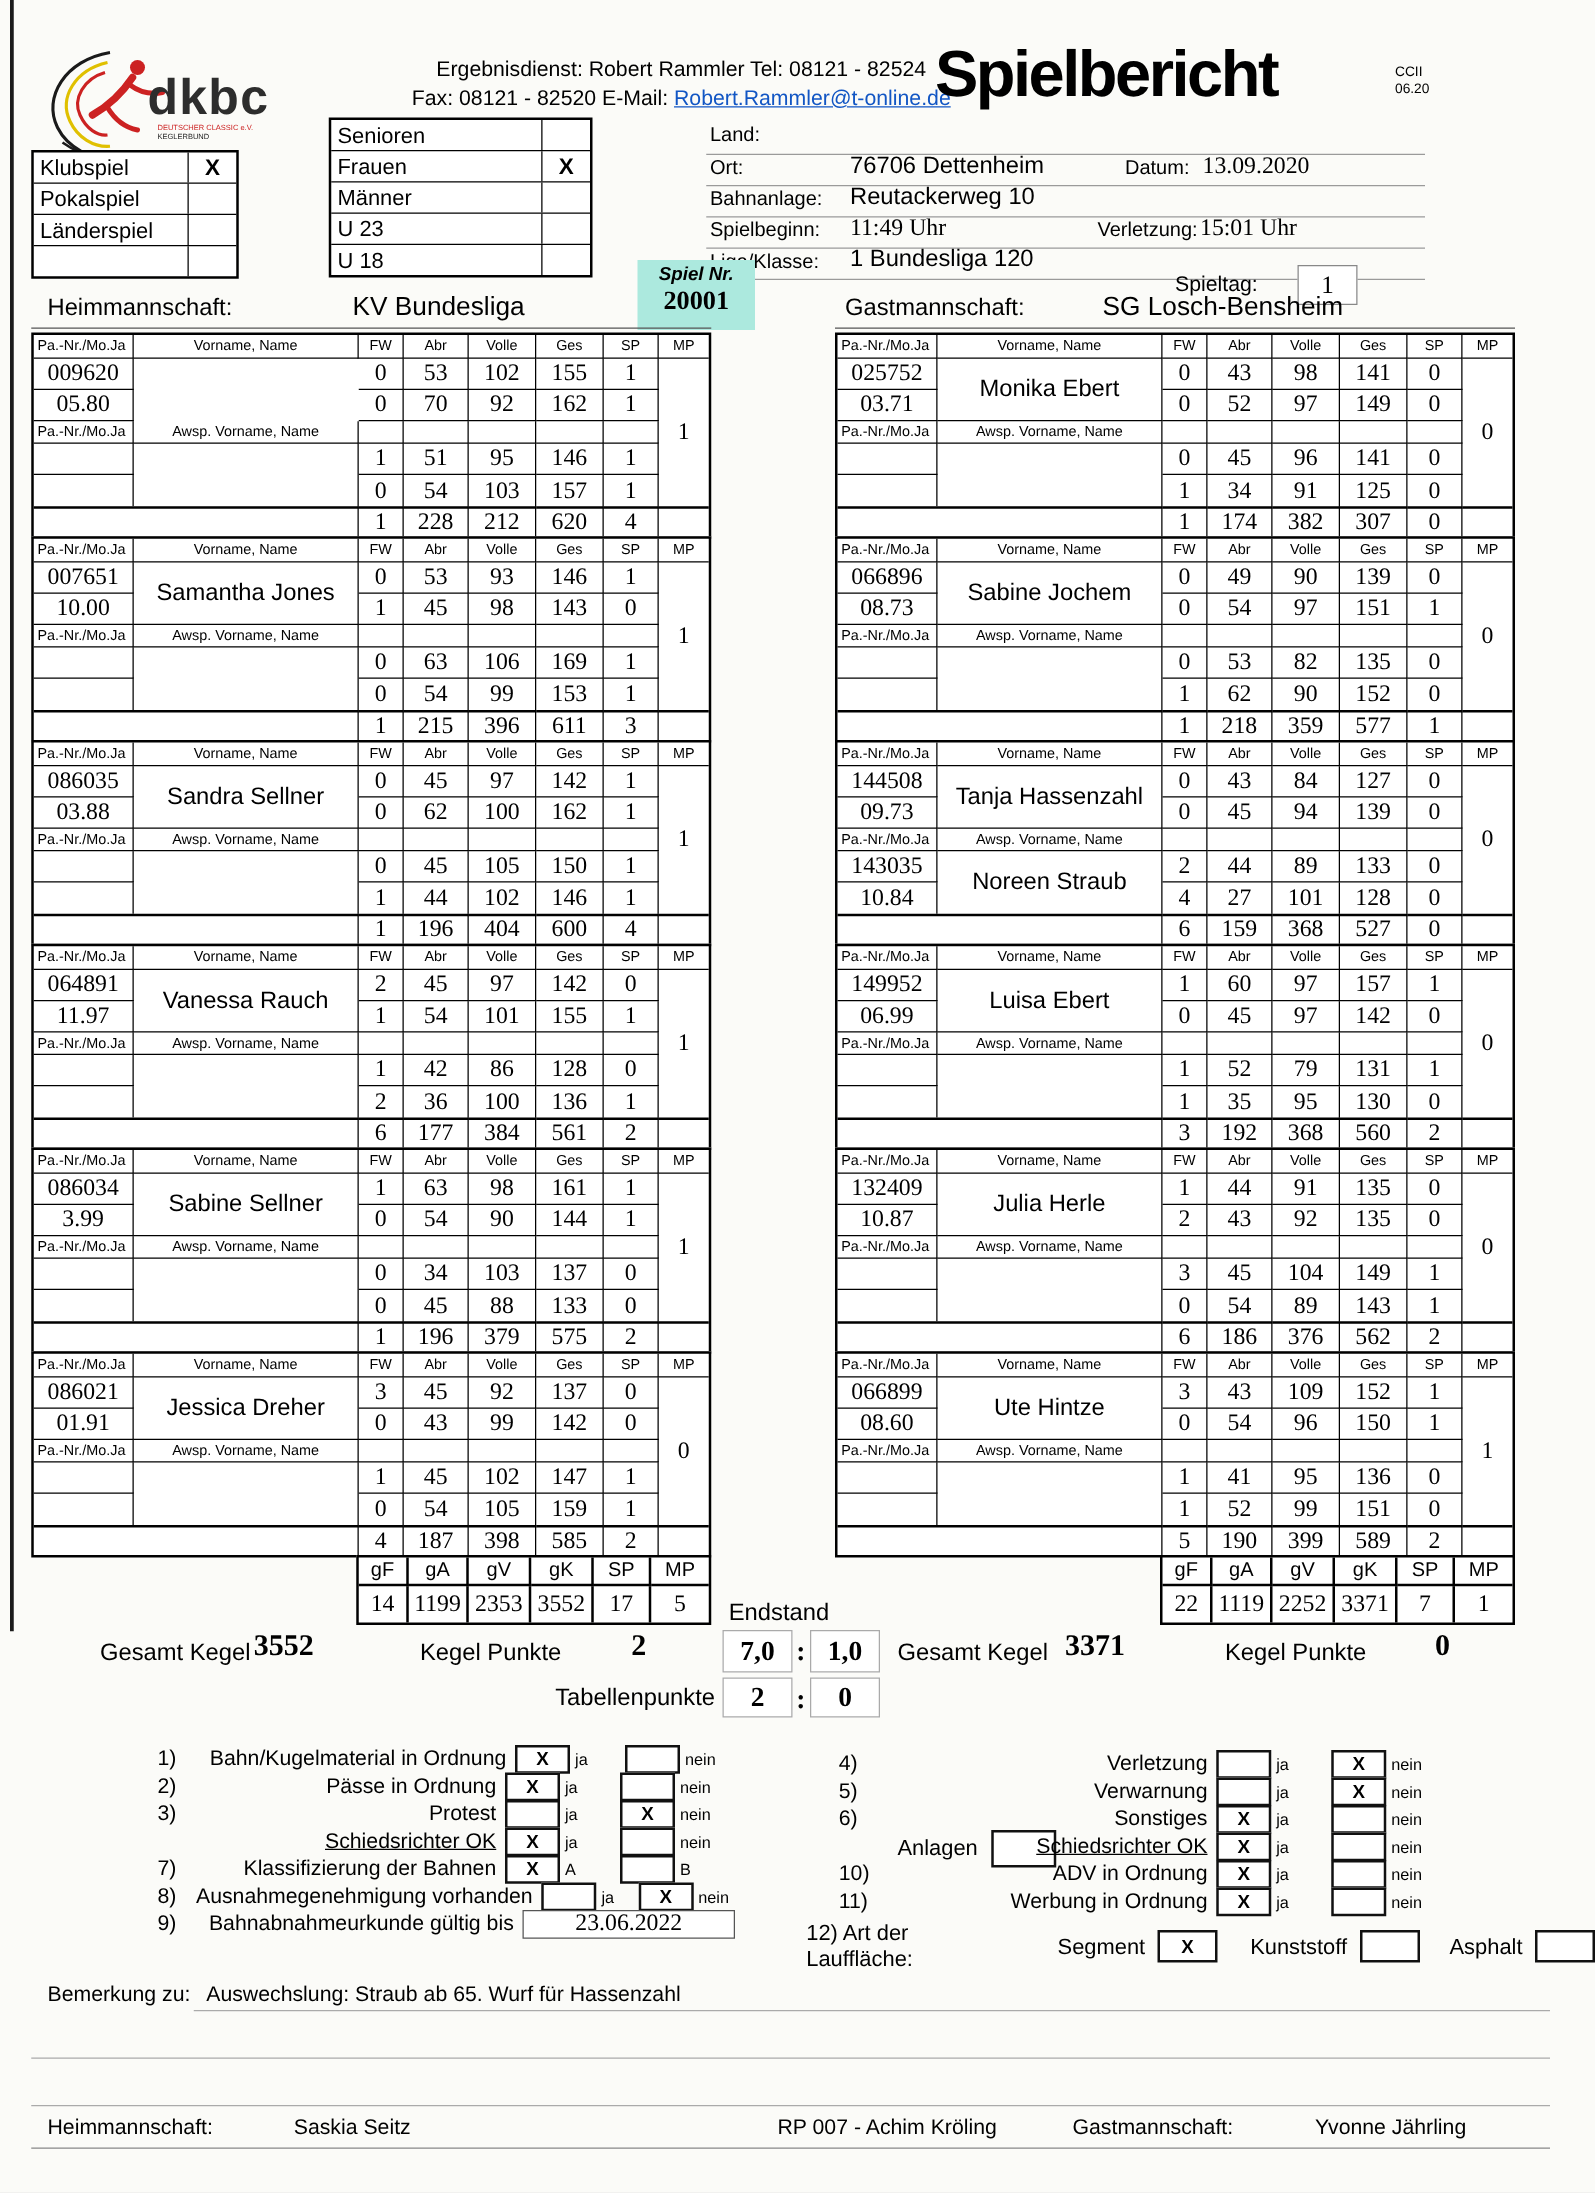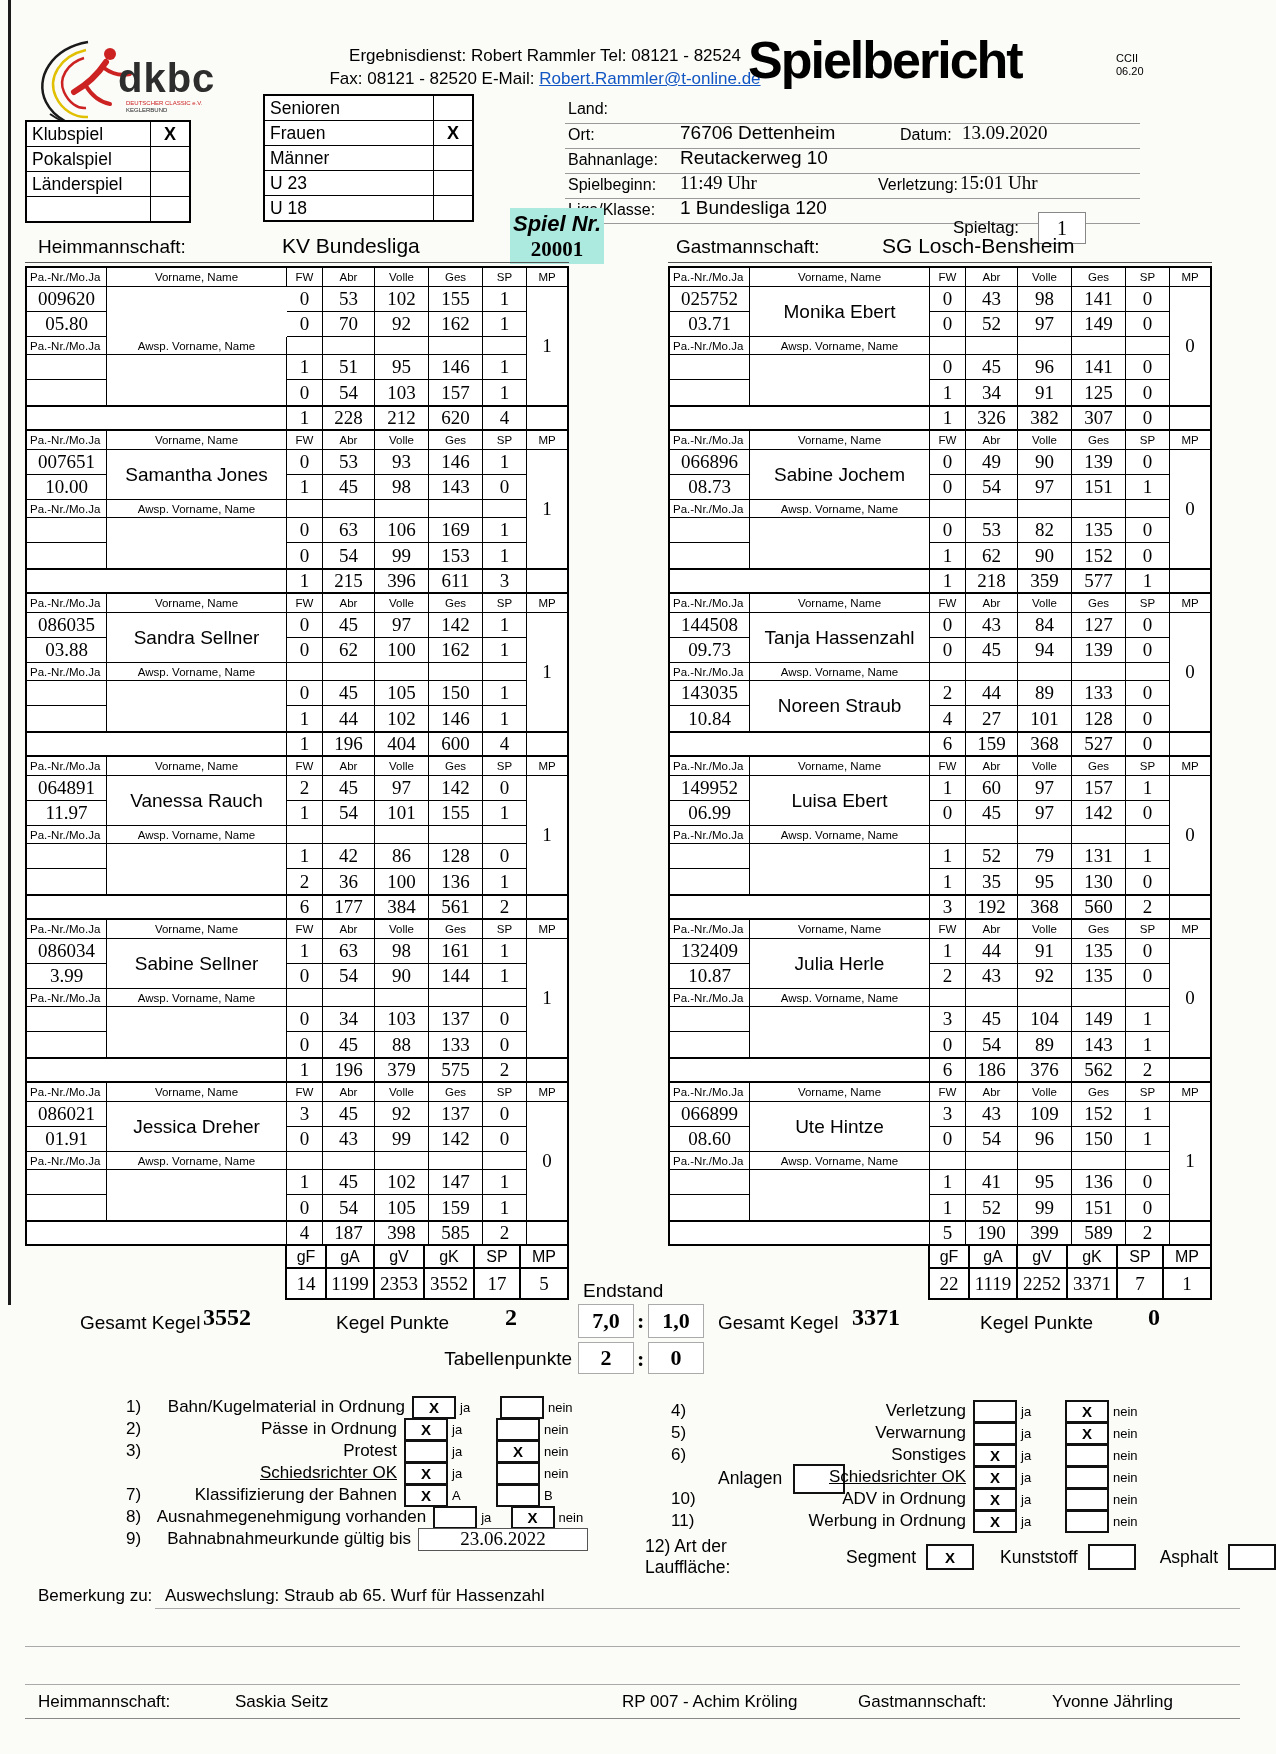--- a/index.html
+++ b/index.html
@@ -27,21 +27,21 @@
   .mrow:last-child{border-bottom:none;}
   .mlabel{flex:1;padding-left:5px;font-size:17.5px;}
   .mbox{width:38px;align-self:stretch;border-left:1px solid #000;display:flex;align-items:center;justify-content:center;font-size:18px;font-weight:bold;}
 
   
   .flabel{font-size:16px;}
   .fval{font-size:19px;}
   .fline{border-top:1px solid #9a9a9a;height:0;}
 
   .spielnr{left:510px;top:208px;width:94px;height:56px;background:#ace9de;text-align:center;}
-  .spielnr .l1{font-size:22px;font-weight:bold;font-style:italic;padding-top:3px;}
+  .spielnr .l1{font-size:15px;font-weight:bold;font-style:italic;padding-top:3px;}
   .spielnr .l2{font-size:21px;font-weight:bold;font-family:"Liberation Serif",serif;}
   .spieltag-box{left:1038px;top:212px;width:46px;height:30px;border:1.5px solid #888;
     display:flex;align-items:center;justify-content:center;font-family:"Liberation Serif",serif;font-size:20px;background:#fff;}
 
   .team-label{font-size:19px;}
   .team-name{font-size:21px;}
   .team-line{border-top:1.5px solid #555;height:0;}
 
   
   .pb{display:grid;grid-template-columns:80px 180px 36px 52px 54px 54px 44px 40px;
@@ -181,21 +181,21 @@
   <div class="abs fline" style="left:565px;top:198px;width:575px"></div>
 
   <div class="abs flabel" style="left:568px;top:201px">Liga/Klasse:</div>
   <div class="abs fval" style="left:680px;top:197px">1 Bundesliga 120</div>
   <div class="abs fline" style="left:565px;top:223px;width:575px"></div>
 
   <div class="abs spielnr">
     <div class="l1">Spiel Nr.</div>
     <div class="l2">20001</div>
   </div>
-  <div class="abs" style="left:940px;top:218px;width:92px;text-align:center;font-size:17px">Spieltag:</div>
+  <div class="abs" style="left:940px;top:218px;width:92px;text-align:left;font-size:17px">Spieltag:</div>
   <div class="abs spieltag-box">
       <span>1</span>
     </div>
 
   <div class="abs team-label" style="left:38px;top:236px">Heimmannschaft:</div>
   <div class="abs team-name" style="left:282px;top:234px">KV Bundesliga</div>
   <div class="abs team-line" style="left:25px;top:262px;width:544px"></div>
   <div class="abs team-label" style="left:676px;top:236px">Gastmannschaft:</div>
   <div class="abs team-name" style="left:882px;top:234px">SG Losch-Bensheim</div>
   <div class="abs team-line" style="left:668px;top:262px;width:544px"></div>
@@ -588,21 +588,21 @@
 
     <div class="c v noB" style="grid-column:1;grid-row:6"></div>
     <div class="c v noB" style="grid-column:3;grid-row:6">1</div>
     <div class="c v noB" style="grid-column:4;grid-row:6">34</div>
     <div class="c v noB" style="grid-column:5;grid-row:6">91</div>
     <div class="c v noB" style="grid-column:6;grid-row:6">125</div>
     <div class="c v noB" style="grid-column:7;grid-row:6">0</div>
 
     <div class="c tt" style="grid-column:1 / span 2;grid-row:7"></div>
     <div class="c v tt" style="grid-column:3;grid-row:7">1</div>
-    <div class="c v tt" style="grid-column:4;grid-row:7">326</div>
+    <div class="c v tt" style="grid-column:4;grid-row:7">174</div>
     <div class="c v tt" style="grid-column:5;grid-row:7">382</div>
     <div class="c v tt" style="grid-column:6;grid-row:7">307</div>
     <div class="c v tt" style="grid-column:7;grid-row:7">0</div>
     <div class="c tt noR" style="grid-column:8;grid-row:7"></div>
   </div>
       <div class="pb">
     <div class="c hd hd1" style="grid-column:1;grid-row:1">Pa.-Nr./Mo.Ja</div>
     <div class="c hd" style="grid-column:2;grid-row:1">Vorname, Name</div>
     <div class="c hd" style="grid-column:3;grid-row:1">FW</div>
     <div class="c hd" style="grid-column:4;grid-row:1">Abr</div>

